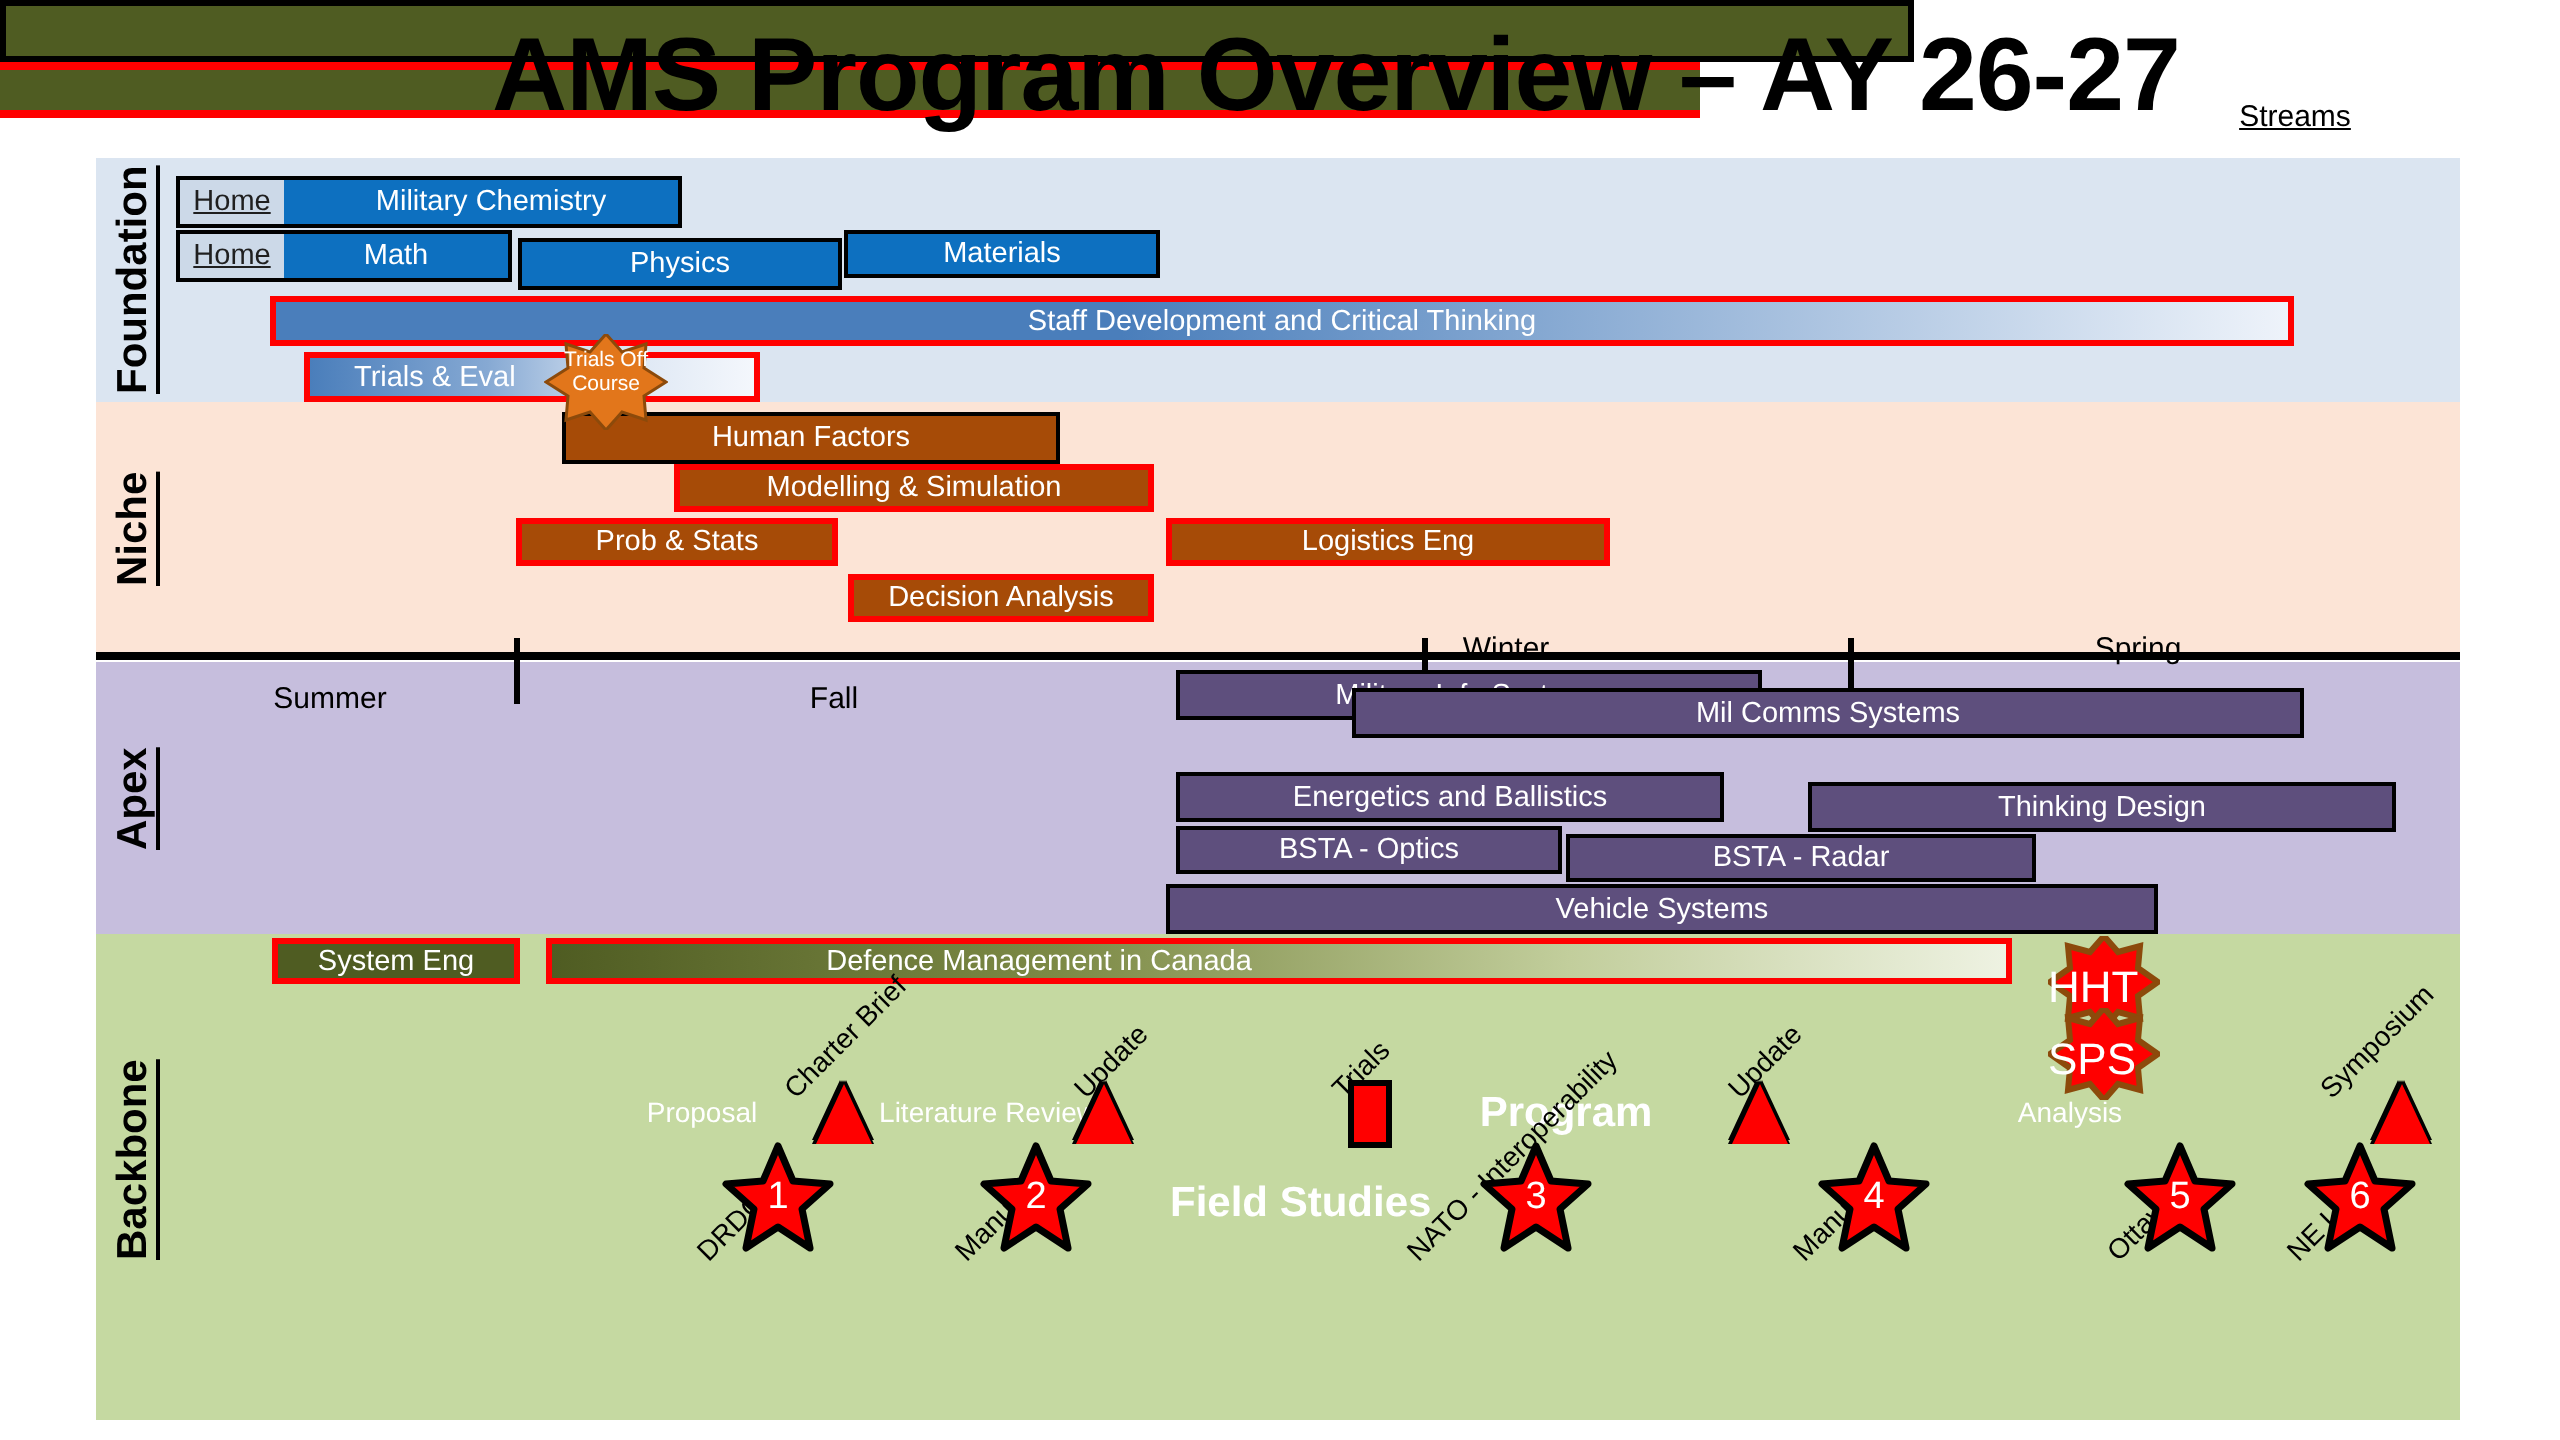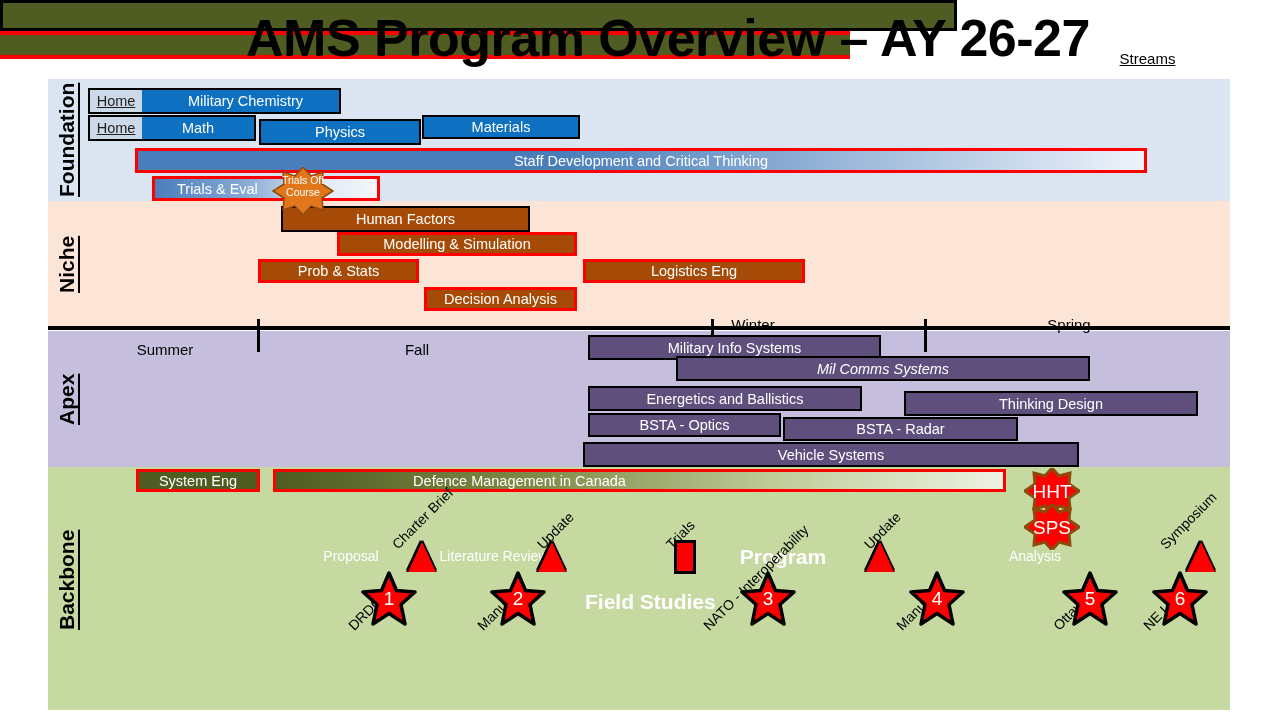--- a/index.html
+++ b/index.html
@@ -65,22 +65,22 @@
        border-right:14px solid transparent;border-bottom:30px solid #ff0000;
        filter:drop-shadow(1.5px 0 0 #000) drop-shadow(-1.5px 0 0 #000) drop-shadow(0 -1.5px 0 #000);
        z-index:6;}
   .trials-sq{position:absolute;width:22px;height:34px;background:#ff0000;border:3px solid #000;
              box-sizing:border-box;z-index:6;}
 
   .star5{position:absolute;width:56px;height:56px;z-index:7;}
   .star5 .num{position:absolute;left:0;top:17px;width:56px;text-align:center;
               color:#fff;font-size:19px;z-index:8;}
   .star8{position:absolute;width:56px;height:46px;z-index:7;}
-  .star8 .lab{position:absolute;left:0;top:13px;width:56px;text-align:center;
-              color:#fff;font-size:19px;z-index:8;}
+  .star8 .lab{position:absolute;left:0;top:13px;width:56px;text-align:left;
+              color:#fff;font-size:22px;z-index:8;}
 
   .rotlab{position:absolute;color:#000;font-size:14px;white-space:nowrap;
           transform:rotate(-45deg);transform-origin:left bottom;}
   .rotlab2{position:absolute;color:#000;font-size:14px;white-space:nowrap;
           transform:rotate(-45deg);transform-origin:left top;}
 
   .trialstar{position:absolute;width:62px;height:48px;z-index:8;}
   .trialstar .lab{position:absolute;left:0;top:7px;width:62px;text-align:center;
                   color:#fff;font-size:10.5px;line-height:12px;z-index:9;}
 </style>
@@ -132,21 +132,21 @@
 
 <div class="tick abs" style="left:257px;top:319px;height:33px;"></div>
 <div class="tick abs" style="left:711px;top:319px;height:33px;"></div>
 <div class="tick abs" style="left:924px;top:319px;height:33px;"></div>
 <div class="season" style="left:105px;top:341px;width:120px;">Summer</div>
 <div class="season" style="left:357px;top:341px;width:120px;">Fall</div>
 <div class="season" style="left:693px;top:316px;width:120px;">Winter</div>
 <div class="season" style="left:1009px;top:316px;width:120px;">Spring</div>
 
 <div class="bar tech purple" style="left:588px;top:335px;width:293px;height:25px;">Military  Info Systems</div>
-<div class="bar tech purple" style="left:676px;top:356px;width:414px;height:25px;font-style:italic;">Mil Comms  Systems</div>
+<div class="bar tech purple" style="left:676px;top:344px;width:476px;height:25px;">Mil Comms  Systems</div>
 <div class="bar tech purple" style="left:588px;top:386px;width:274px;height:25px;">Energetics  and Ballistics</div>
 <div class="bar tech purple" style="left:904px;top:391px;width:294px;height:25px;">Thinking  Design</div>
 <div class="bar tech purple" style="left:588px;top:413px;width:193px;height:24px;">BSTA - Optics</div>
 <div class="bar tech purple" style="left:783px;top:417px;width:235px;height:24px;">BSTA - Radar</div>
 <div class="bar tech purple" style="left:583px;top:442px;width:496px;height:25px;">Vehicle  Systems</div>
 
 <div class="bar mgmt olive" style="left:136px;top:469px;width:124px;height:23px;">System  Eng</div>
 <div class="bar mgmt olivegrad" style="left:273px;top:469px;width:733px;height:23px;justify-content:center;padding-right:240px;">Defence Management  in Canada</div>
 
 <div id="proj-bar"></div>

